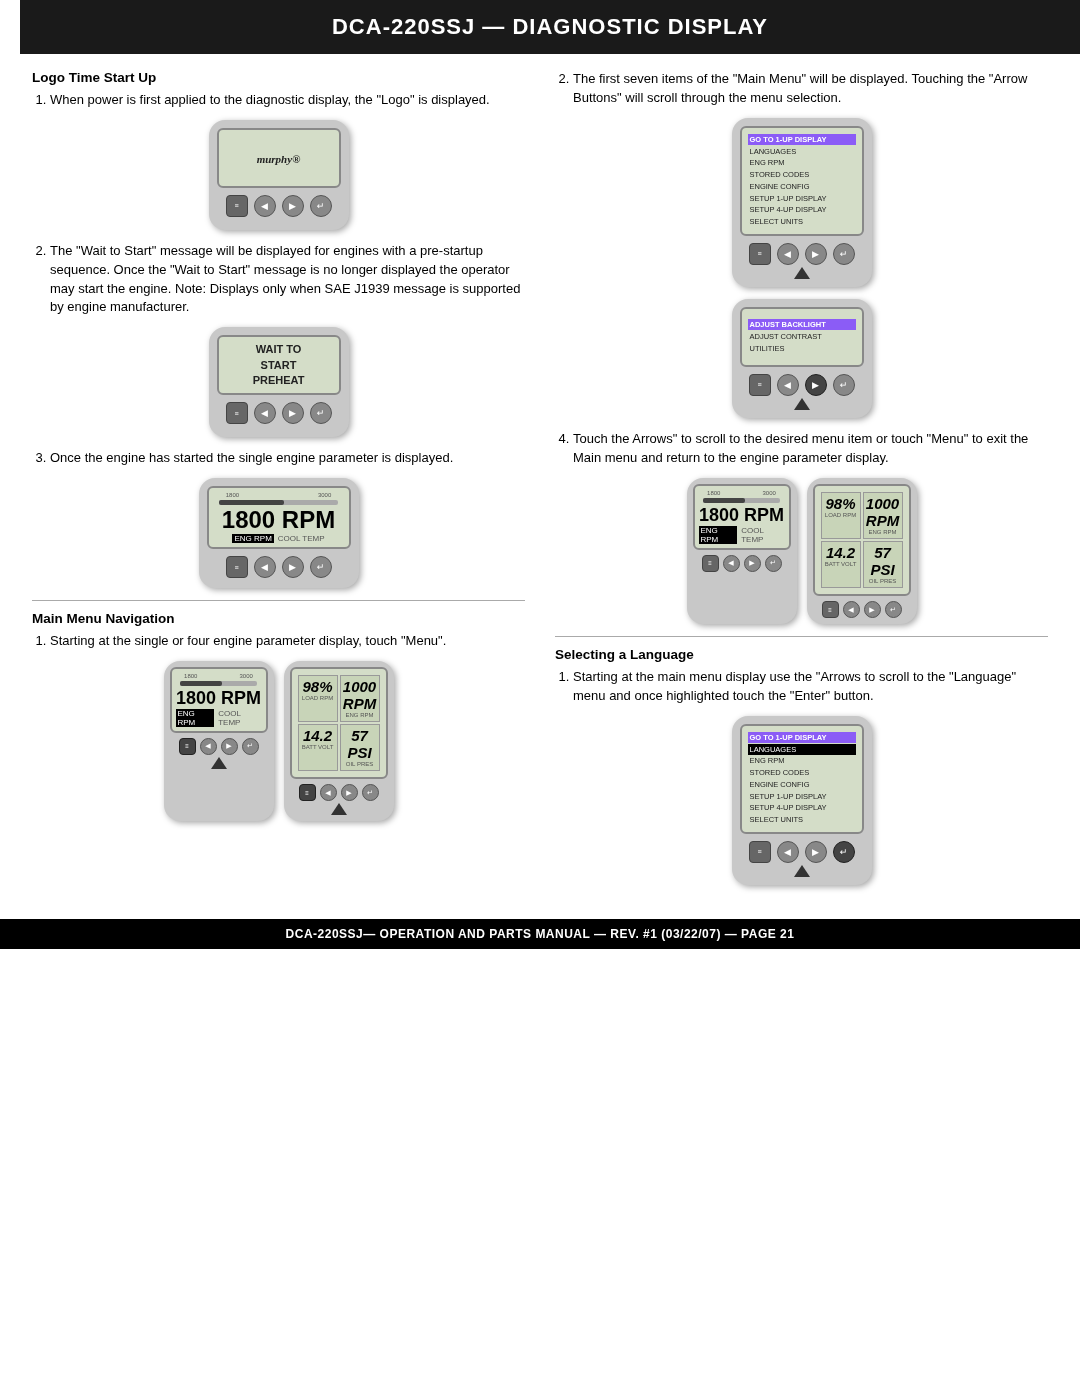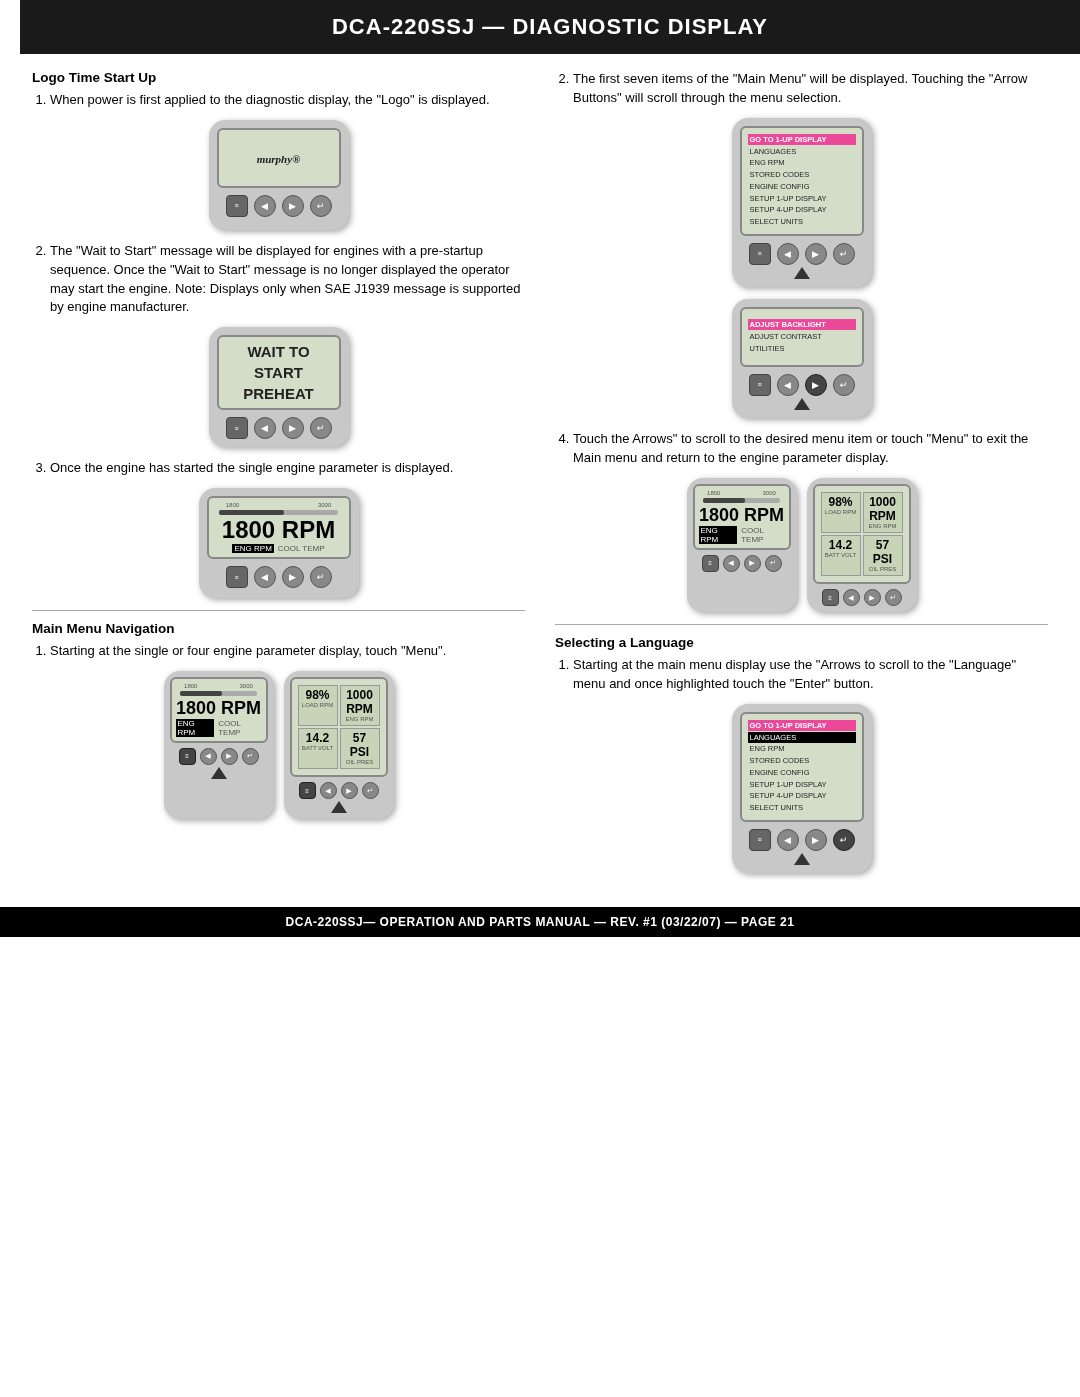--- a/index.html
+++ b/index.html
@@ -113,21 +113,21 @@
       font-style: italic;
       font-weight: bold;
       color: #222;
     }
     .screen-logo span {
       font-size: 11px;
     }
 
     .screen-wait {
       text-align: center;
-      font-size: 15px;
+      font-size: 11px;
       font-weight: bold;
       color: #222;
       line-height: 1.4;
     }
 
     .screen-rpm-big {
       font-size: 24px;
       font-weight: bold;
       color: #000;
       line-height: 1;
@@ -183,21 +183,21 @@
       color: #222;
       line-height: 1.3;
     }
     .menu-item.highlighted {
       background: #000;
       color: #fff;
     }
     .menu-title {
       font-size: 7.5px;
       font-weight: bold;
-      background: #ec4899;
+      background: #8b5cf6;
       color: #fff;
       padding: 1px 2px;
       margin-bottom: 1px;
     }
 
     
     .screen-4up {
       display: grid;
       grid-template-columns: 1fr 1fr;
       gap: 2px;
@@ -209,21 +209,22 @@
       border: 1px solid #999;
       padding: 2px;
       text-align: center;
     }
     .cell-value {
       font-size: 11px;
       font-weight: bold;
       color: #000;
     }
     .device.small .cell-value {
-      font-size: 12px;
+      font-size: 15px;
+      font-style: italic;
     }
     .cell-label {
       font-size: 6px;
       color: #555;
       line-height: 1.2;
     }
 
     
     .device-buttons {
       display: flex;

